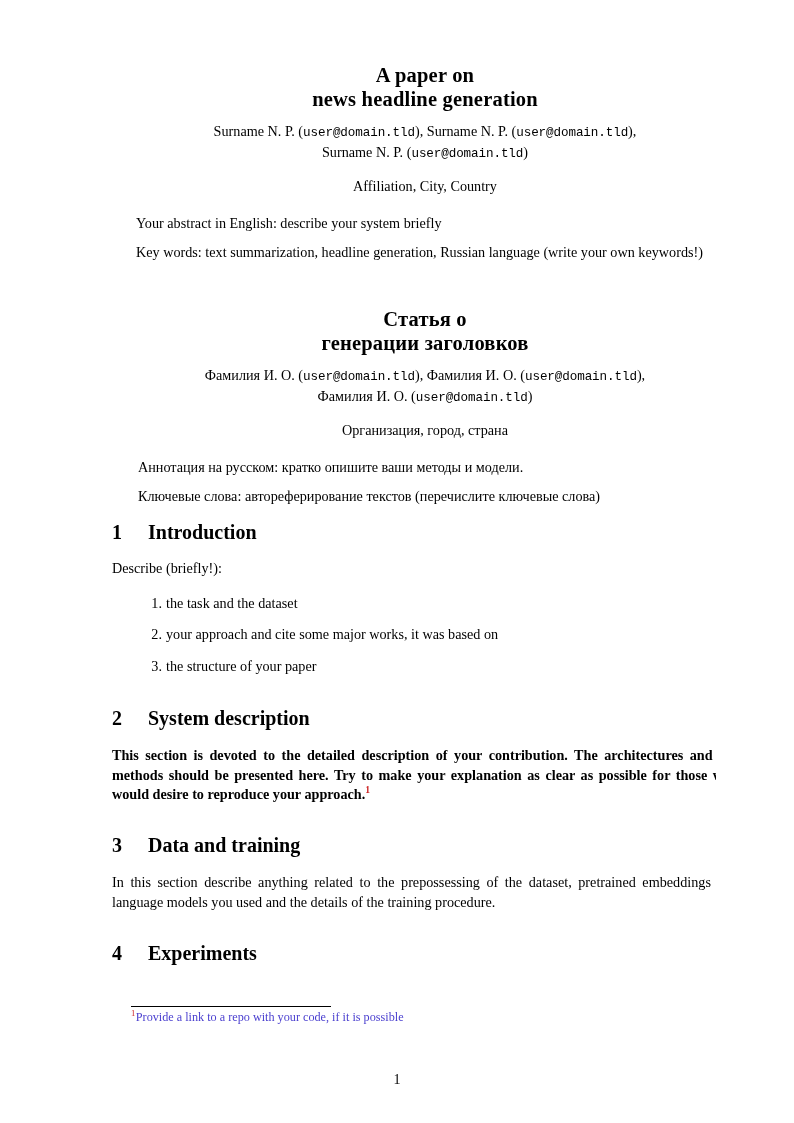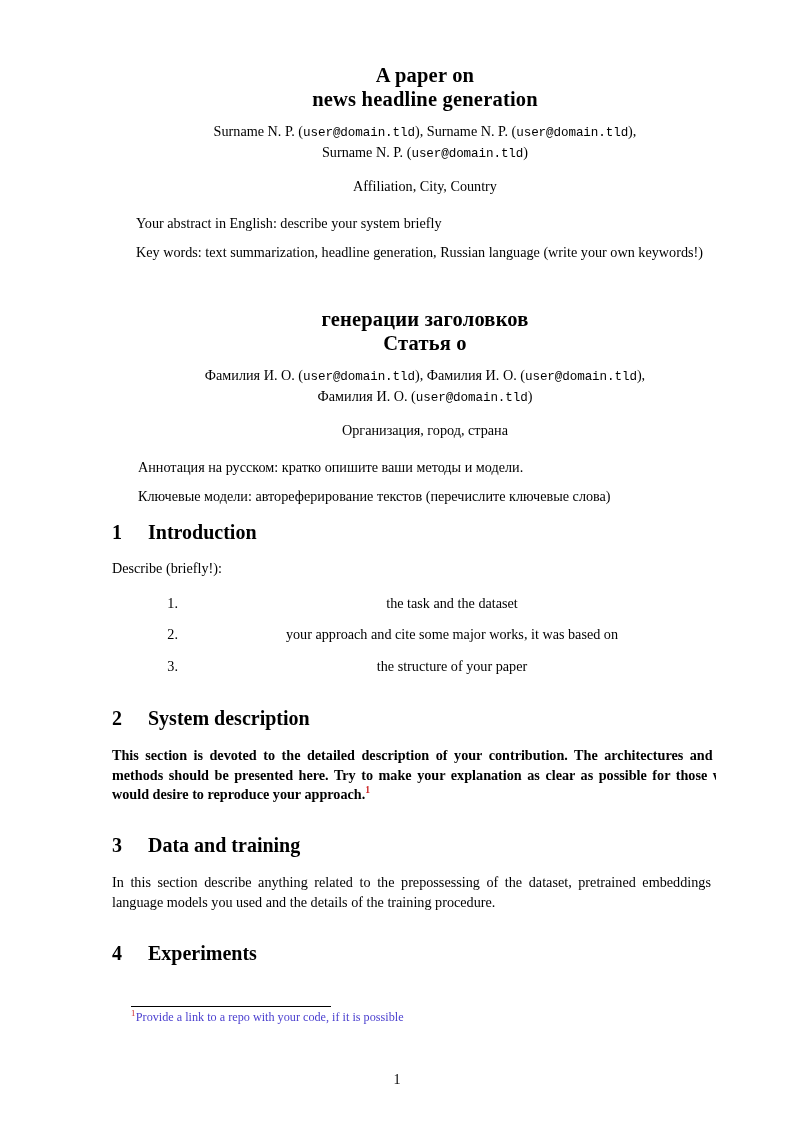--- a/index.html
+++ b/index.html
@@ -108,25 +108,24 @@
 
   .body-para {
     font-size: 14.2px;
     line-height: 19.5px;
     text-align: justify;
     hyphens: none;
   }
 
   
   ol.task-list {
-    margin: 16px;
+    margin: 0;
     padding: 0 0 0 54px;
     list-style: none;
     counter-reset: tasknum;
-    text-align: center;
   }
   ol.task-list li {
     counter-increment: tasknum;
     font-size: 14.2px;
     line-height: 19.5px;
     position: relative;
     margin-bottom: 12px;
   }
   ol.task-list li::before {
     content: counter(tasknum) ".";
@@ -199,35 +198,35 @@
     </div>
 
     <div class="abstract-para">Your abstract in English: describe your system briefly</div>
 
     <div class="keywords-para"><span class="kw-label">Key words:</span> <span>text summarization, headline generation, Russian language (write your own keywords!)</span></div>
   </div>
 
   <div class="body-col" style="top:308px;">
     <div class="title-block">
       <div class="doc-title">
+        <span class="tline">Статья о</span>
         <span class="tline">генерации заголовков</span>
-        <span class="tline">Статья о</span>
       </div>
 
       <div class="authors">
         <span class="aline"><span>Фамилия И. О. (</span><span class="mono">user@domain.tld</span><span>), Фамилия И. О. (</span><span class="mono">user@domain.tld</span><span>),</span></span>
         <span class="aline"><span>Фамилия И. О. (</span><span class="mono">user@domain.tld</span><span>)</span></span>
       </div>
 
       <div class="affiliation">Организация, город, страна</div>
     </div>
 
     <div class="abstract-para ru">Аннотация на русском: кратко опишите ваши методы и модели.</div>
 
-    <div class="keywords-para ru"><span class="kw-label">Ключевые модели:</span> <span>автореферирование текстов (перечислите ключевые слова)</span></div>
+    <div class="keywords-para ru"><span class="kw-label">Ключевые слова:</span> <span>автореферирование текстов (перечислите ключевые слова)</span></div>
   </div>
 
   <div class="body-col" style="top:520px;">
     <div class="section-heading">
       <span class="section-num">1</span>
       <span class="section-title">Introduction</span>
     </div>
     <div class="body-para" style="margin-top:15px;">Describe (briefly!):</div>
     <ol class="task-list" style="margin-top:15px;">
       <li>the task and the dataset</li>

